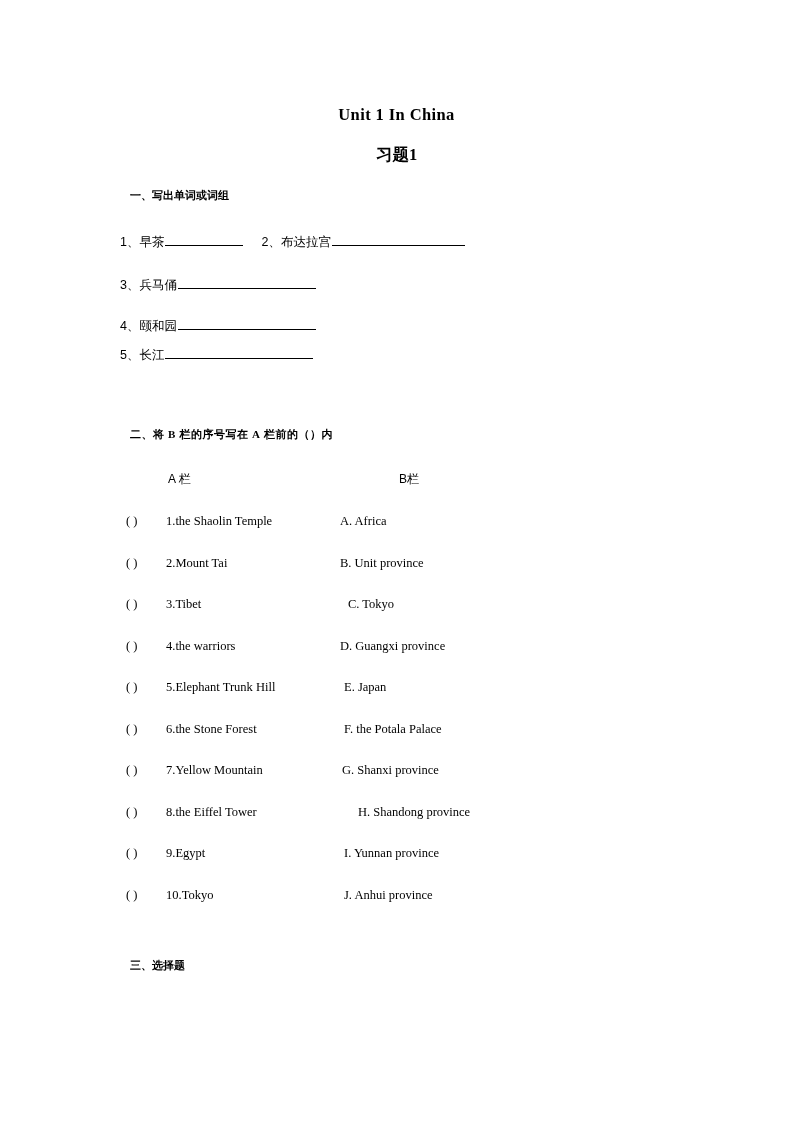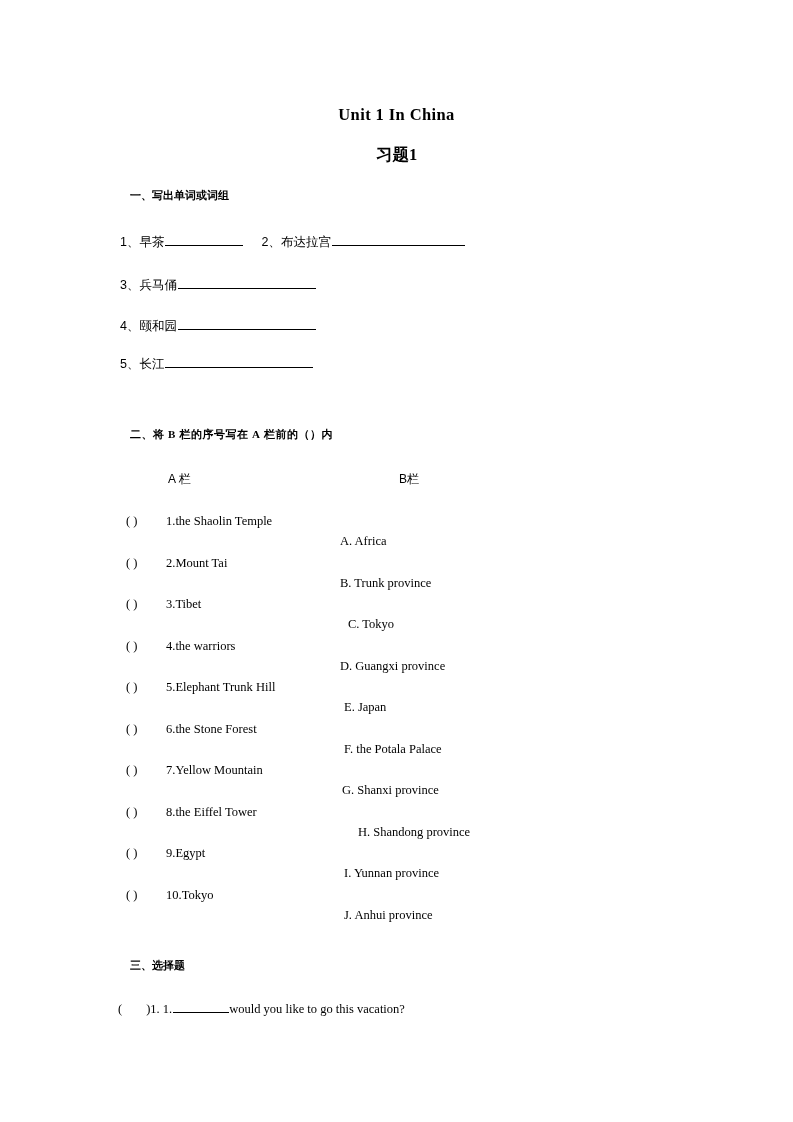--- a/index.html
+++ b/index.html
@@ -79,21 +79,21 @@
   .blank {
     display: inline-block;
     border-bottom: 1px solid #000;
     vertical-align: baseline;
     height: 0.92em;
     margin-left: 1px;
   }
   #vocab-1 { top: 233px; }
   #vocab-2 { top: 276px; }
   #vocab-3 { top: 317px; }
-  #vocab-4 { top: 355px; text-align: center; }
+  #vocab-4 { top: 346px; text-align: center; }
   .b-sm   { width: 78px; }
   .b-lg   { width: 133px; }
   .b-xl   { width: 138px; }
   .gap    { display: inline-block; width: 18px; }
 
   
   .col-head {
     position: absolute;
     top: 471px;
     font-size: 12px;
@@ -122,21 +122,20 @@
     letter-spacing: 0px;
   }
   .match-left {
     position: absolute;
     left: 166px;
     white-space: nowrap;
   }
   .match-right {
     position: absolute;
     white-space: nowrap;
-    margin-top: 20px;
   }
 
   
   .choice-row {
     position: absolute;
     left: 118px;
     top: 1000px;
     font-size: 12.5px;
     white-space: nowrap;
   }
@@ -185,21 +184,21 @@
 
   <div id="match-rows">
       <div class="match-row" style="top: 514px;">
         <span class="match-paren">(    )</span>
         <span class="match-left">1.the Shaolin Temple</span>
         <span class="match-right" style="left: 340px;">A. Africa</span>
       </div>
       <div class="match-row" style="top: 555.5px;">
         <span class="match-paren">(    )</span>
         <span class="match-left">2.Mount Tai</span>
-        <span class="match-right" style="left: 340px;">B. Trunk province</span>
+        <span class="match-right" style="left: 340px;">B. Unit province</span>
       </div>
       <div class="match-row" style="top: 597px;">
         <span class="match-paren">(    )</span>
         <span class="match-left">3.Tibet</span>
         <span class="match-right" style="left: 348px;">C. Tokyo</span>
       </div>
       <div class="match-row" style="top: 638.5px;">
         <span class="match-paren">(    )</span>
         <span class="match-left">4.the warriors</span>
         <span class="match-right" style="left: 340px;">D. Guangxi province</span>
@@ -231,17 +230,14 @@
       </div>
       <div class="match-row" style="top: 887.5px;">
         <span class="match-paren">(    )</span>
         <span class="match-left">10.Tokyo</span>
         <span class="match-right" style="left: 344px;">J.   Anhui province</span>
       </div>
     </div>
 
   <div class="section-heading" id="heading-3">三、选择题</div>
 
-  <div class="choice-row">
-    <span>(</span><span class="paren-gap"></span><span>)1. 1.</span><span class="blank b-choice"></span><span>would you like to go this vacation?</span>
-  </div>
 
 </div>
 
 </body></html>

